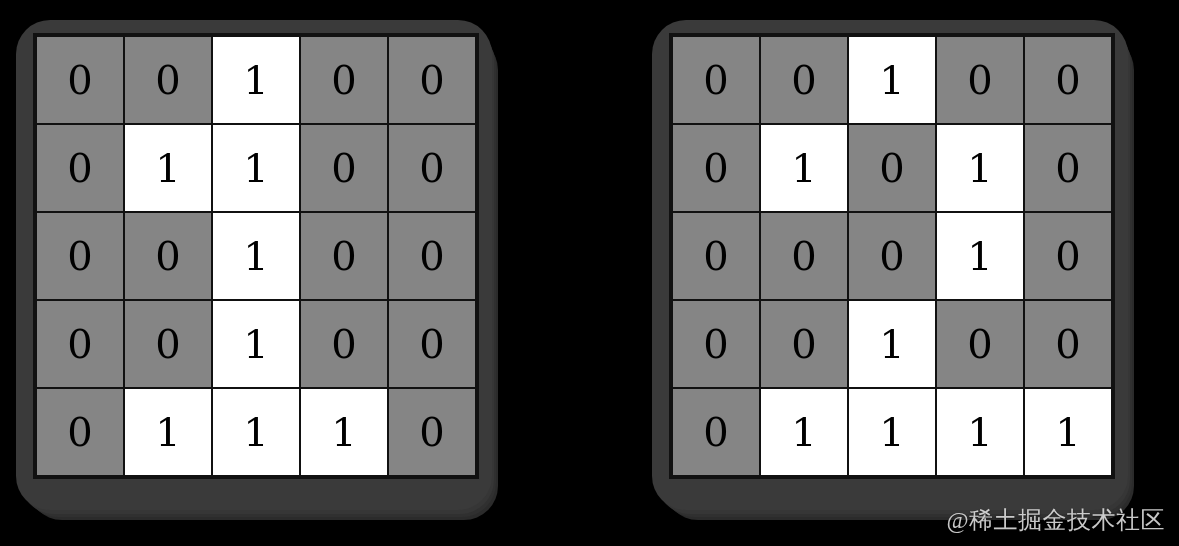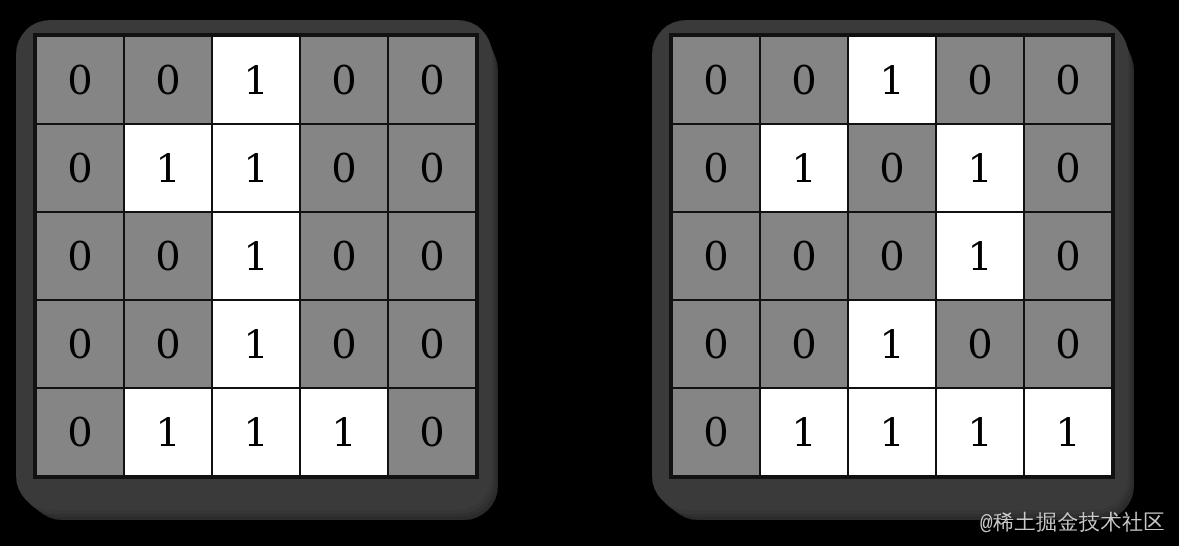--- a/index.html
+++ b/index.html
@@ -56,22 +56,22 @@
   }
   .cell.v0 { background: #858585; }
   .cell.v1 { background: #ffffff; }
 
   
   .watermark {
     position: absolute;
     right: 14px;
     bottom: 10px;
     color: #d8d8d8;
-    font-size: 21px;
-    font-family: Liberation Mono, monospace;
+    font-size: 24px;
+    font-family: Liberation Serif, serif;
     letter-spacing: 0.5px;
     opacity: 0.92;
     white-space: nowrap;
     text-shadow: 0 1px 2px rgba(0,0,0,0.6);
   }
 </style>
 </head>
 <body>
 
 <div id="stage">

